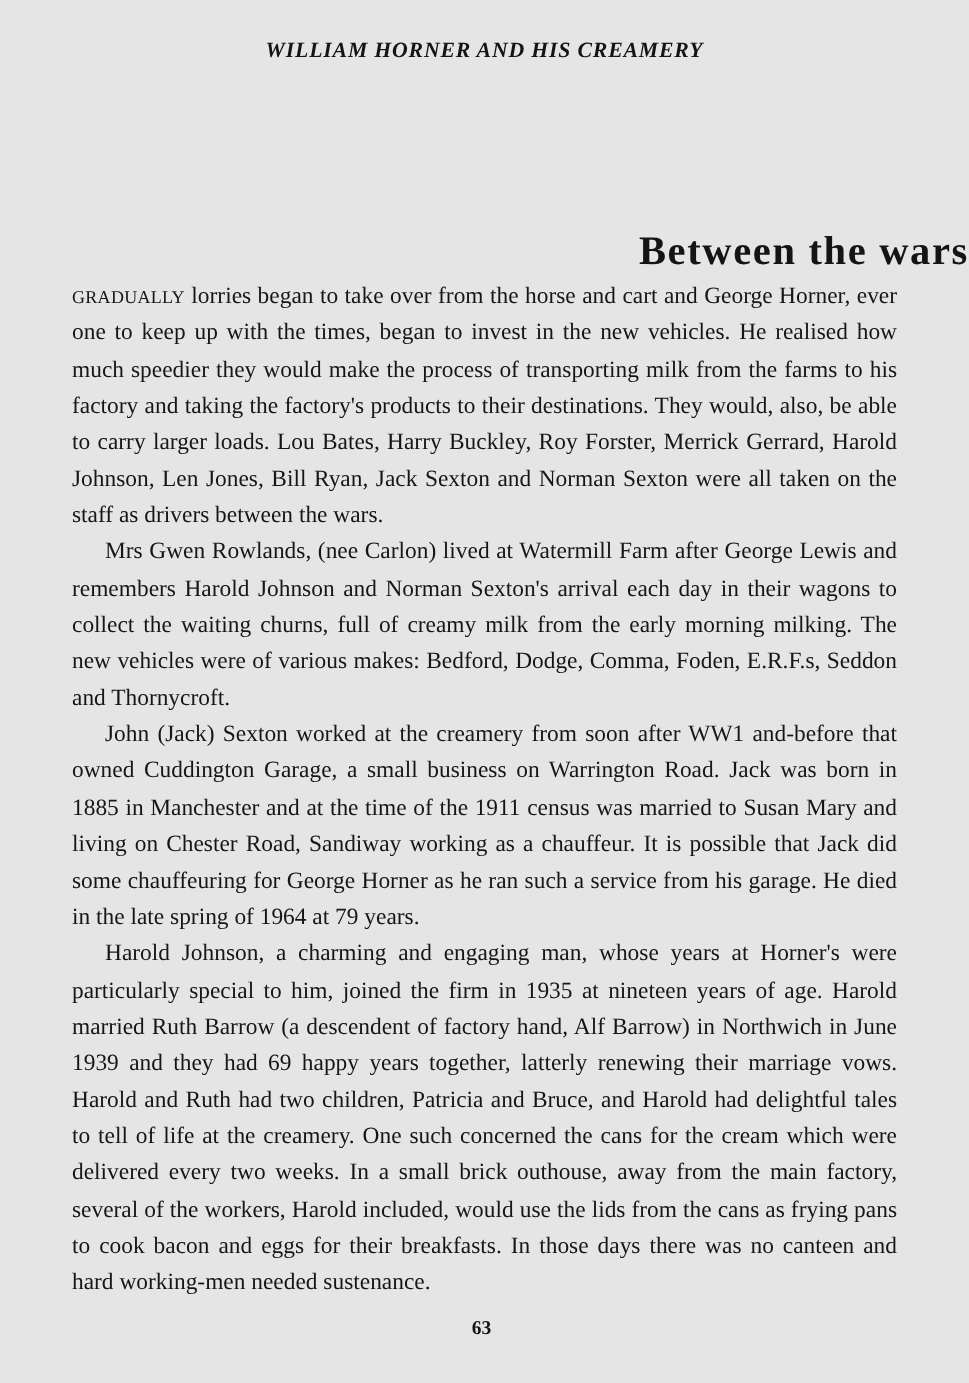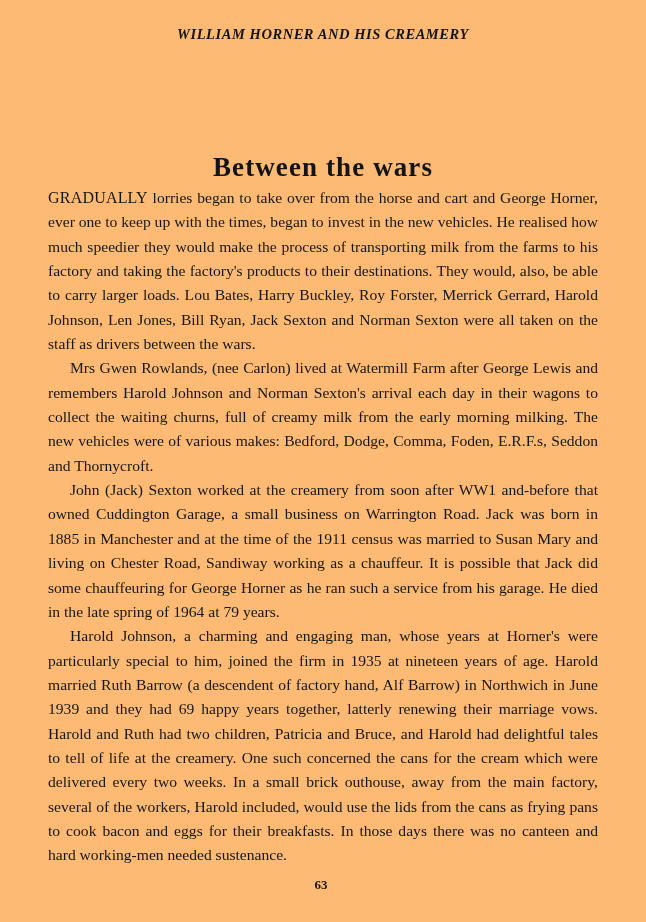--- a/index.html
+++ b/index.html
@@ -13,21 +13,21 @@
     position: relative;
     overflow: hidden;
     font-family: "Liberation Serif", "DejaVu Serif", serif;
     color: #1a1a1a;
     -webkit-font-smoothing: antialiased;
   }
 
   .page {
     position: absolute;
     inset: 0;
-    background: #fdba74;
+    background: #e5e5e5;
   }
 
   
   .running-head {
     position: absolute;
     top: 26px;
     left: 0;
     right: 0;
     text-align: center;
     font-family: "Liberation Serif", "DejaVu Serif", serif;
@@ -38,21 +38,21 @@
     color: #141414;
     white-space: nowrap;
   }
 
   
   .chapter-title {
     position: absolute;
     top: 132px;
     left: 0;
     right: 0;
-    text-align: center;
+    text-align: right;
     font-family: "Liberation Serif", "DejaVu Serif", serif;
     font-weight: bold;
     font-size: 27px;
     letter-spacing: 1.1px;
     color: #141414;
     line-height: 34px;
   }
 
   
   .body-text {
@@ -73,21 +73,21 @@
     text-indent: 22px;
     text-align: justify;
   }
 
   .body-text p.no-indent {
     text-indent: 0;
   }
 
   
   .opening-caps {
-    font-size: 16px;
+    font-size: 12px;
     letter-spacing: 0.2px;
   }
 
   
   .folio {
     position: absolute;
     top: 877px;
     left: 0;
     right: 4px;
     text-align: center;

